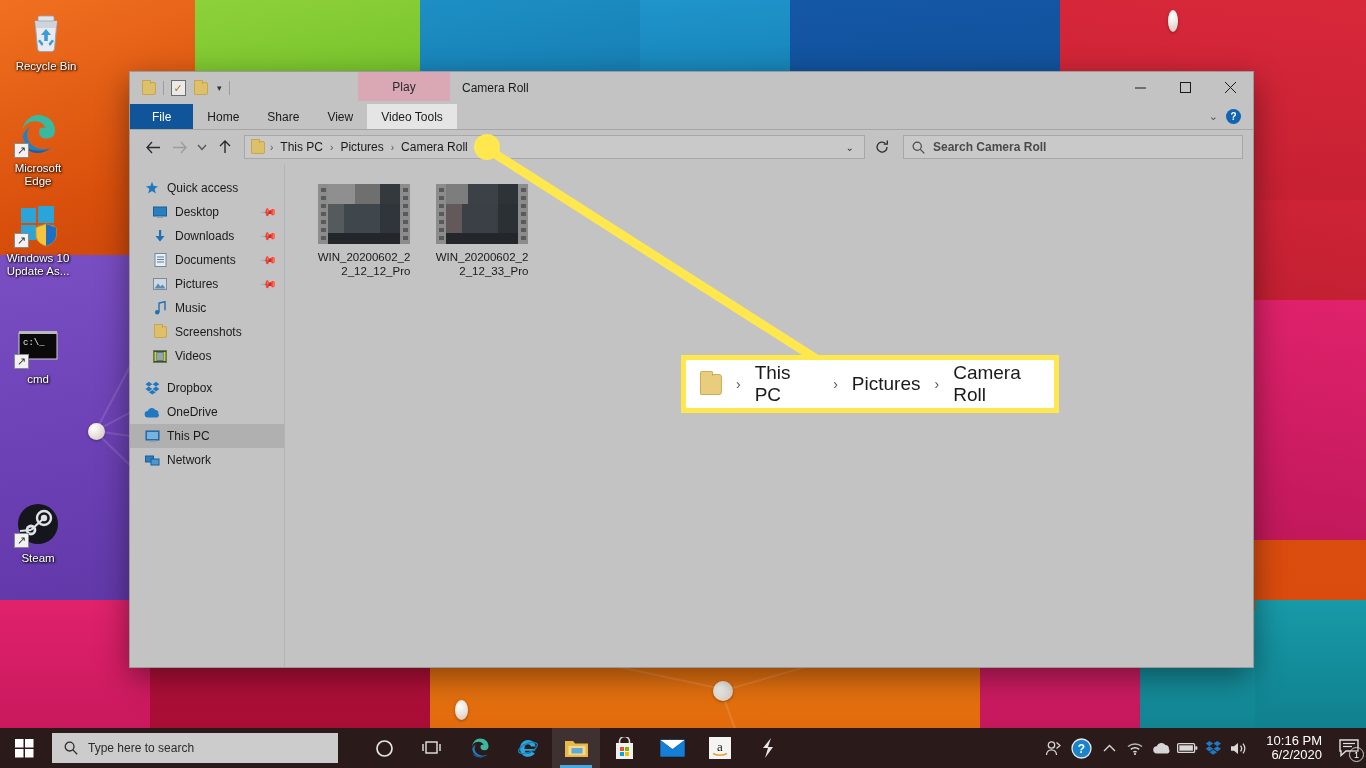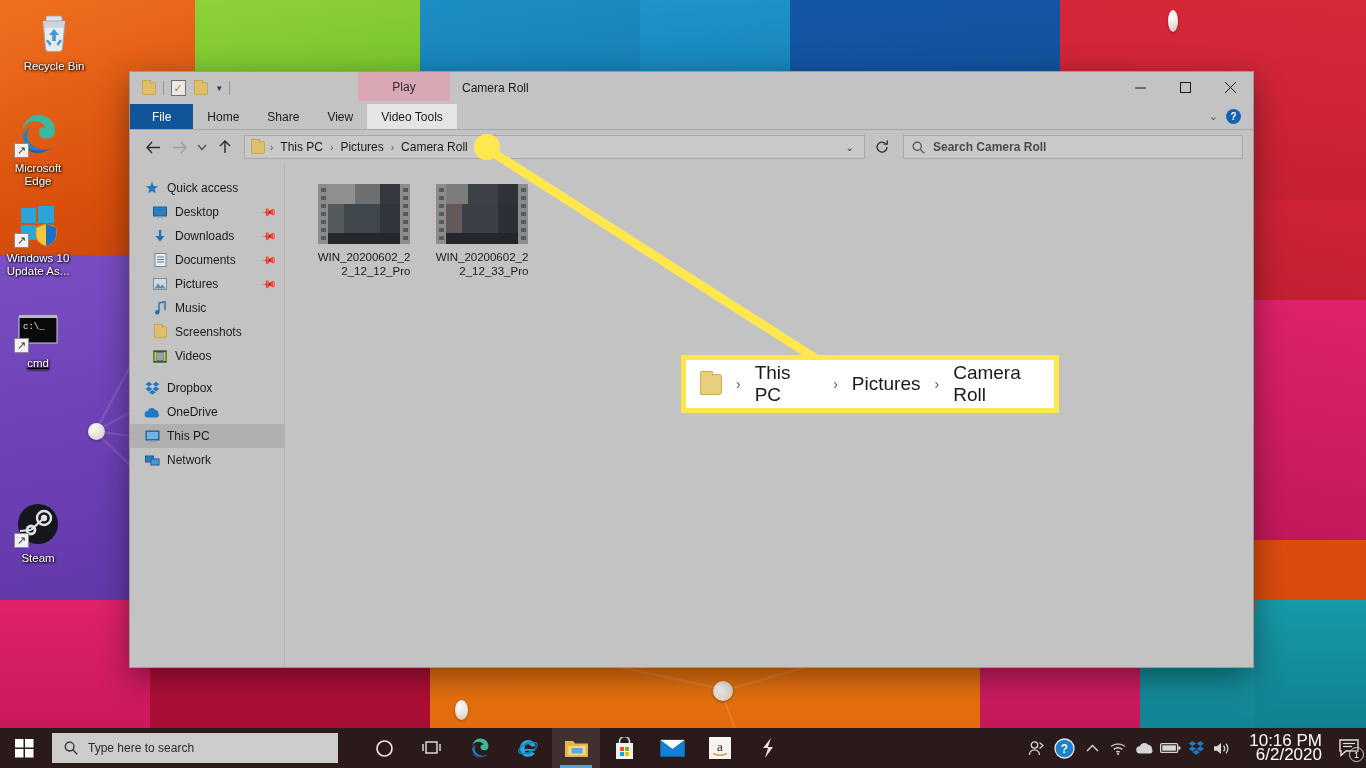--- a/index.html
+++ b/index.html
@@ -256,21 +256,21 @@
   .tbi { width: 48px; height: 40px; display:flex; align-items:center; justify-content:center;
          position: relative; }
   .tbi.active { background: rgba(255,255,255,.10); }
   .tbi.active::after {
     content:''; position:absolute; left:8px; right:8px; bottom:0; height:3px; background:#4aa8e0;
   }
   #tray { margin-left: auto; display: flex; align-items: center; gap: 0; padding-right: 6px; }
   .tri { width: 26px; height: 40px; display:flex; align-items:center; justify-content:center; }
   #clock {
     display: flex; flex-direction: column; align-items: flex-end; justify-content: center;
-    color: #fff; font-size: 17px; line-height: 14px; padding: 0 10px 0 8px;
+    color: #fff; font-size: 13px; line-height: 14px; padding: 0 10px 0 8px;
   }
   #actioncenter { width: 34px; height: 40px; display:flex; align-items:center; justify-content:center;
                   position: relative; }
   #ac-badge {
     position:absolute; right: 2px; bottom: 6px; width: 15px; height: 15px; border-radius: 50%;
     border: 1px solid #cfcfcf; color: #fff; font-size: 9px;
     display:flex; align-items:center; justify-content:center; background: rgba(0,0,0,.15);
   }
 </style>
 </head>
@@ -301,21 +301,21 @@
   <div class="rib" style="left:95px;top:430px;width:200px;height:2px;transform:rotate(44deg);"></div>
   <div class="hub" style="left:88px;top:423px;width:17px;height:17px;"></div>
 
   <div class="rib" style="left:722px;top:690px;width:270px;height:2px;transform:rotate(-16deg);"></div>
   <div class="rib" style="left:722px;top:690px;width:270px;height:2px;transform:rotate(192deg);"></div>
   <div class="rib" style="left:722px;top:690px;width:120px;height:2px;transform:rotate(70deg);"></div>
   <div class="hub" style="left:713px;top:681px;width:20px;height:20px;"></div>
   <div class="hub" style="left:455px;top:700px;width:13px;height:20px;"></div>
   <div class="hub" style="left:1168px;top:10px;width:10px;height:22px;"></div>
 
-  <div class="desk-icon" style="left:16px;top:8px;">
+  <div class="desk-icon" style="left:8px;top:8px;">
     <div class="glyph">
       <svg viewBox="0 0 48 48" width="48" height="48">
         <path d="M13 13 h22 l-2.5 28 a3 3 0 0 1 -3 2.6 h-11 a3 3 0 0 1 -3 -2.6 Z" fill="#e7eaee" stroke="#9aa3ad" stroke-width="1"></path>
         <path d="M13 13 h22 l-1 7 h-20 Z" fill="#cdd4dc"></path>
         <rect x="16" y="8" width="16" height="5" rx="1.5" fill="#dfe4ea" stroke="#9aa3ad" stroke-width=".8"></rect>
         <path d="M24 21 l5 6 h-3.2 v6 h-3.6 v-6 H19 Z" fill="#3d9bd6"></path>
         <path d="M20 38 l-4-5 2-1.6 3.4 4.4 Z" fill="#3d9bd6"></path>
         <path d="M28 38 l4-5-2-1.6-3.4 4.4 Z" fill="#3d9bd6"></path>
       </svg>
     </div>
@@ -342,21 +342,21 @@
         <rect x="7" y="25" width="15" height="15" fill="#2ba5d9"></rect>
         <rect x="24" y="25" width="16" height="17" fill="#2ba5d9"></rect>
         <path d="M32 24 l10 3.5v8c0 5-4.3 8.6-10 10.5-5.7-1.9-10-5.5-10-10.5v-8Z" fill="#f5c542" stroke="#c99a20" stroke-width="1"></path>
         <path d="M32 24 l10 3.5v8c0 5-4.3 8.6-10 10.5Z" fill="#1b6fc4"></path>
       </svg>
       <span class="shortcut-arrow">↗</span>
     </div>
     <div class="label">Windows 10 Update As...</div>
   </div>
 
-  <div class="desk-icon" style="left:0px;top:305px;text-decoration:underline;">
+  <div class="desk-icon" style="left:0px;top:321px;">
     <div class="glyph">
       <svg viewBox="0 0 48 48" width="48" height="48">
         <rect x="5" y="12" width="38" height="26" fill="#0a0a0a" stroke="#cfcfcf" stroke-width="1"></rect>
         <rect x="5" y="10" width="38" height="3" fill="#b9b9b9"></rect>
         <text x="9" y="24" font-family="Liberation Mono, monospace" font-size="9" fill="#e8e8e8">c:\_</text>
       </svg>
       <span class="shortcut-arrow">↗</span>
     </div>
     <div class="label">cmd</div>
   </div>

